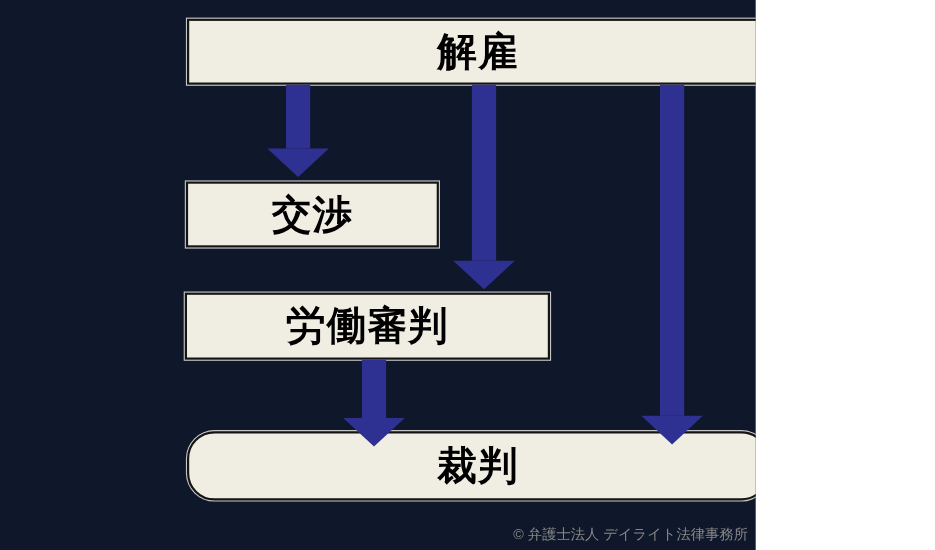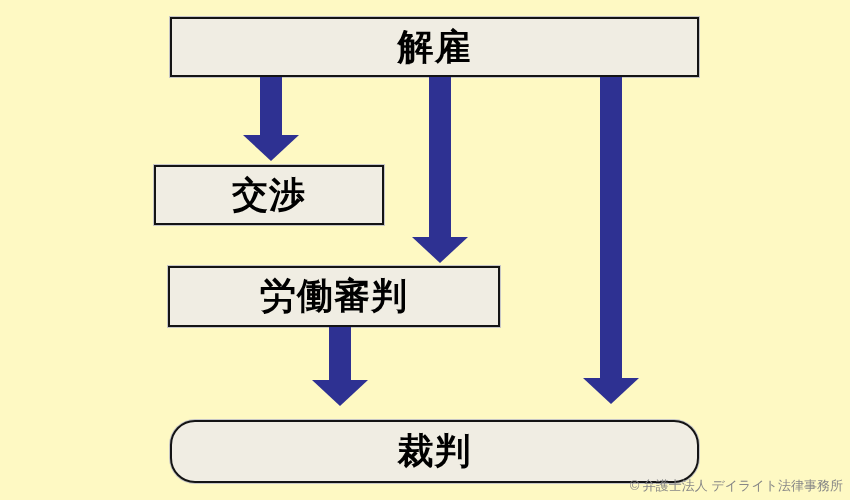--- a/index.html
+++ b/index.html
@@ -3,43 +3,43 @@
 <meta charset="utf-8">
 <style>
   html, body {
     margin: 0;
     padding: 0;
     background: #ffffff;
     font-family: "Liberation Sans", "DejaVu Sans", sans-serif;
   }
   .stage {
     position: relative;
-    width: 850px;
+    width: 687px;
     height: 500px;
-    background: #fef9c3;
+    background: #0f172a;
     overflow: hidden;
   }
   .box {
     position: absolute;
     background: var(--box-fill, #f0ede3);
     border: 2px solid var(--box-border, #141414);
     box-shadow: 0 0 0 1px #c6c6c6;
     box-sizing: border-box;
     display: flex;
     align-items: center;
     justify-content: center;
     font-size: 36px;
     font-weight: bold;
     color: #000000;
     letter-spacing: 1px;
   }
   .box-dismissal   { left: 170px; top: 17px;  width: 529px; height: 60px; }
-  .box-negotiation { left: 154px; top: 165px; width: 230px; height: 60px; font-family: Liberation Mono, monospace; }
+  .box-negotiation { left: 169px; top: 165px; width: 230px; height: 60px; font-family: Liberation Mono, monospace; }
   .box-tribunal    { left: 168px; top: 266px; width: 332px; height: 61px; align-items: center; }
-  .box-trial       { left: 170px; top: 420px; width: 529px; height: 63px; border-radius: 25px; }
+  .box-trial       { left: 170px; top: 392px; width: 529px; height: 63px; border-radius: 25px; }
 
   .arrow { position: absolute; }
   .arrow .shaft {
     position: absolute;
     left: 50%;
     transform: translateX(-50%);
     top: 0;
     width: 22px;
     height: calc(100% - 26px);
     background: var(--arrow, #2e3192);

